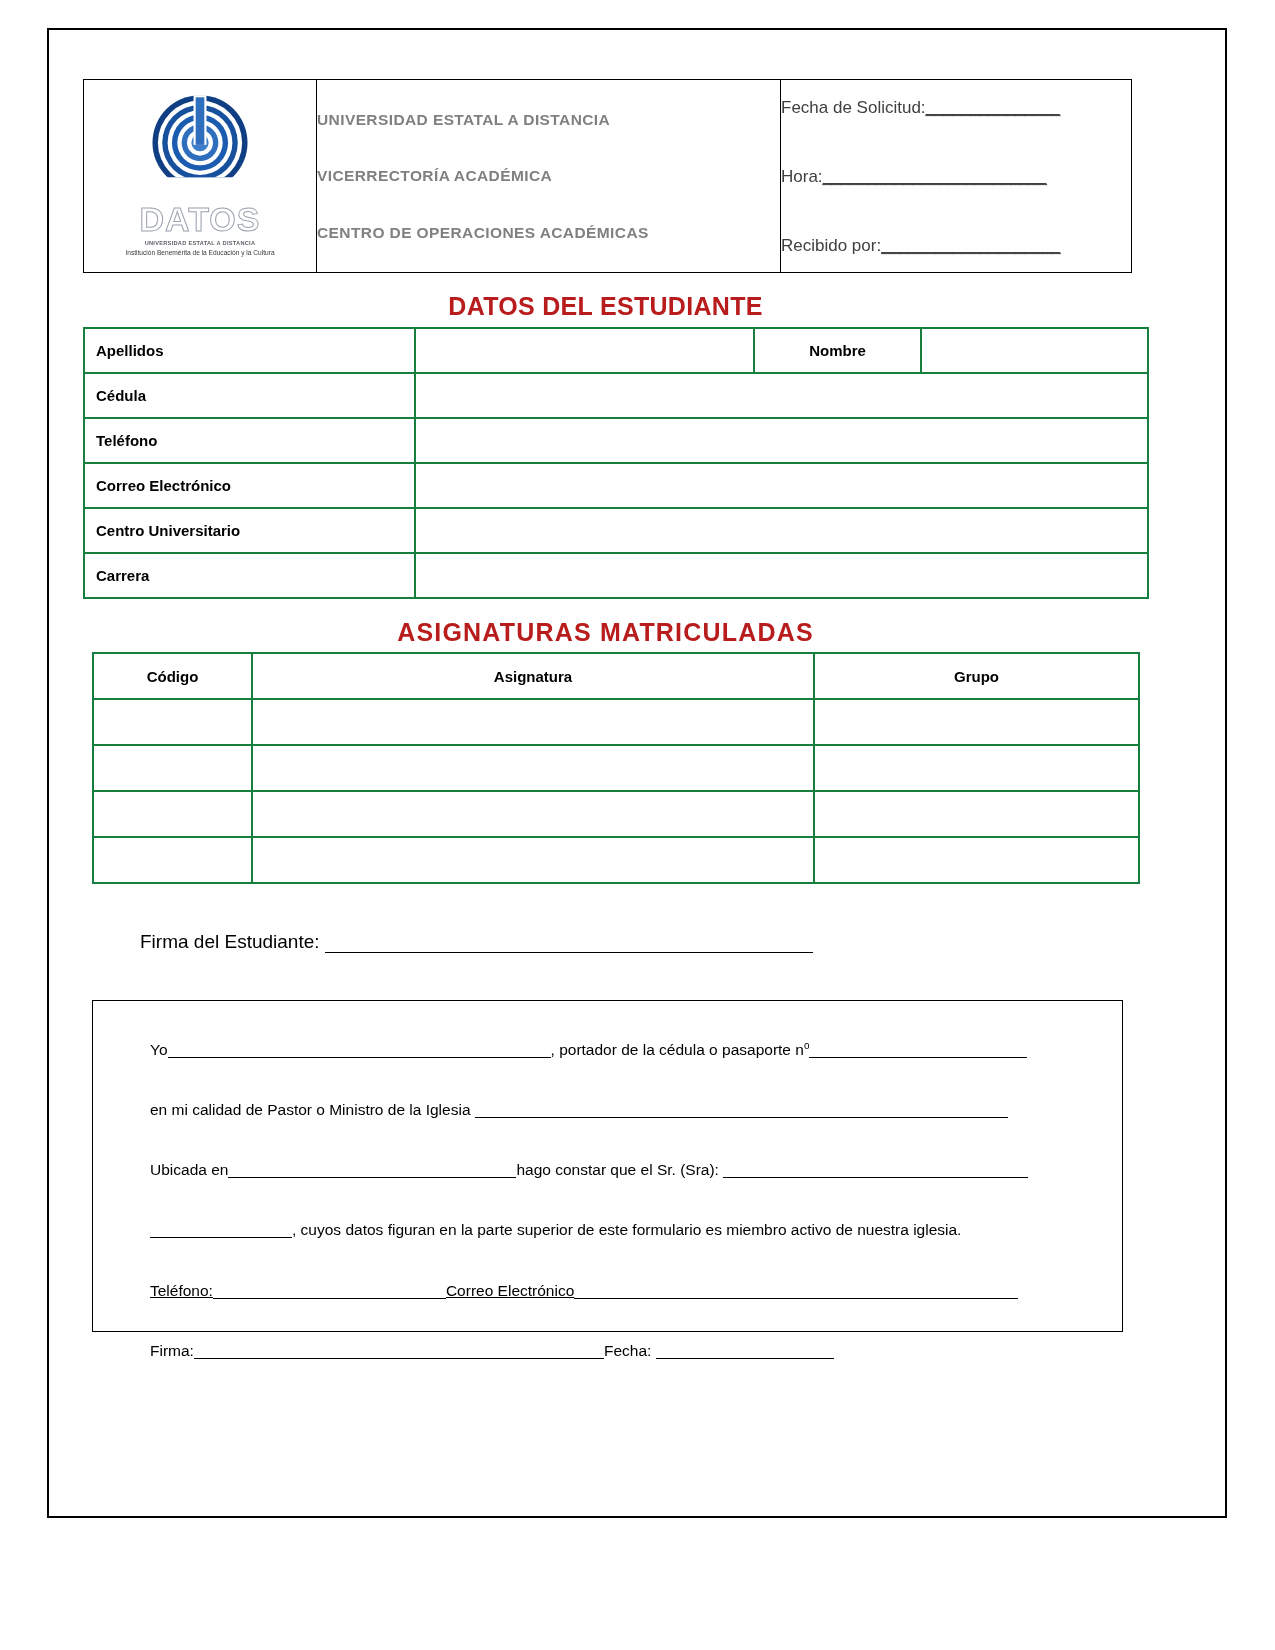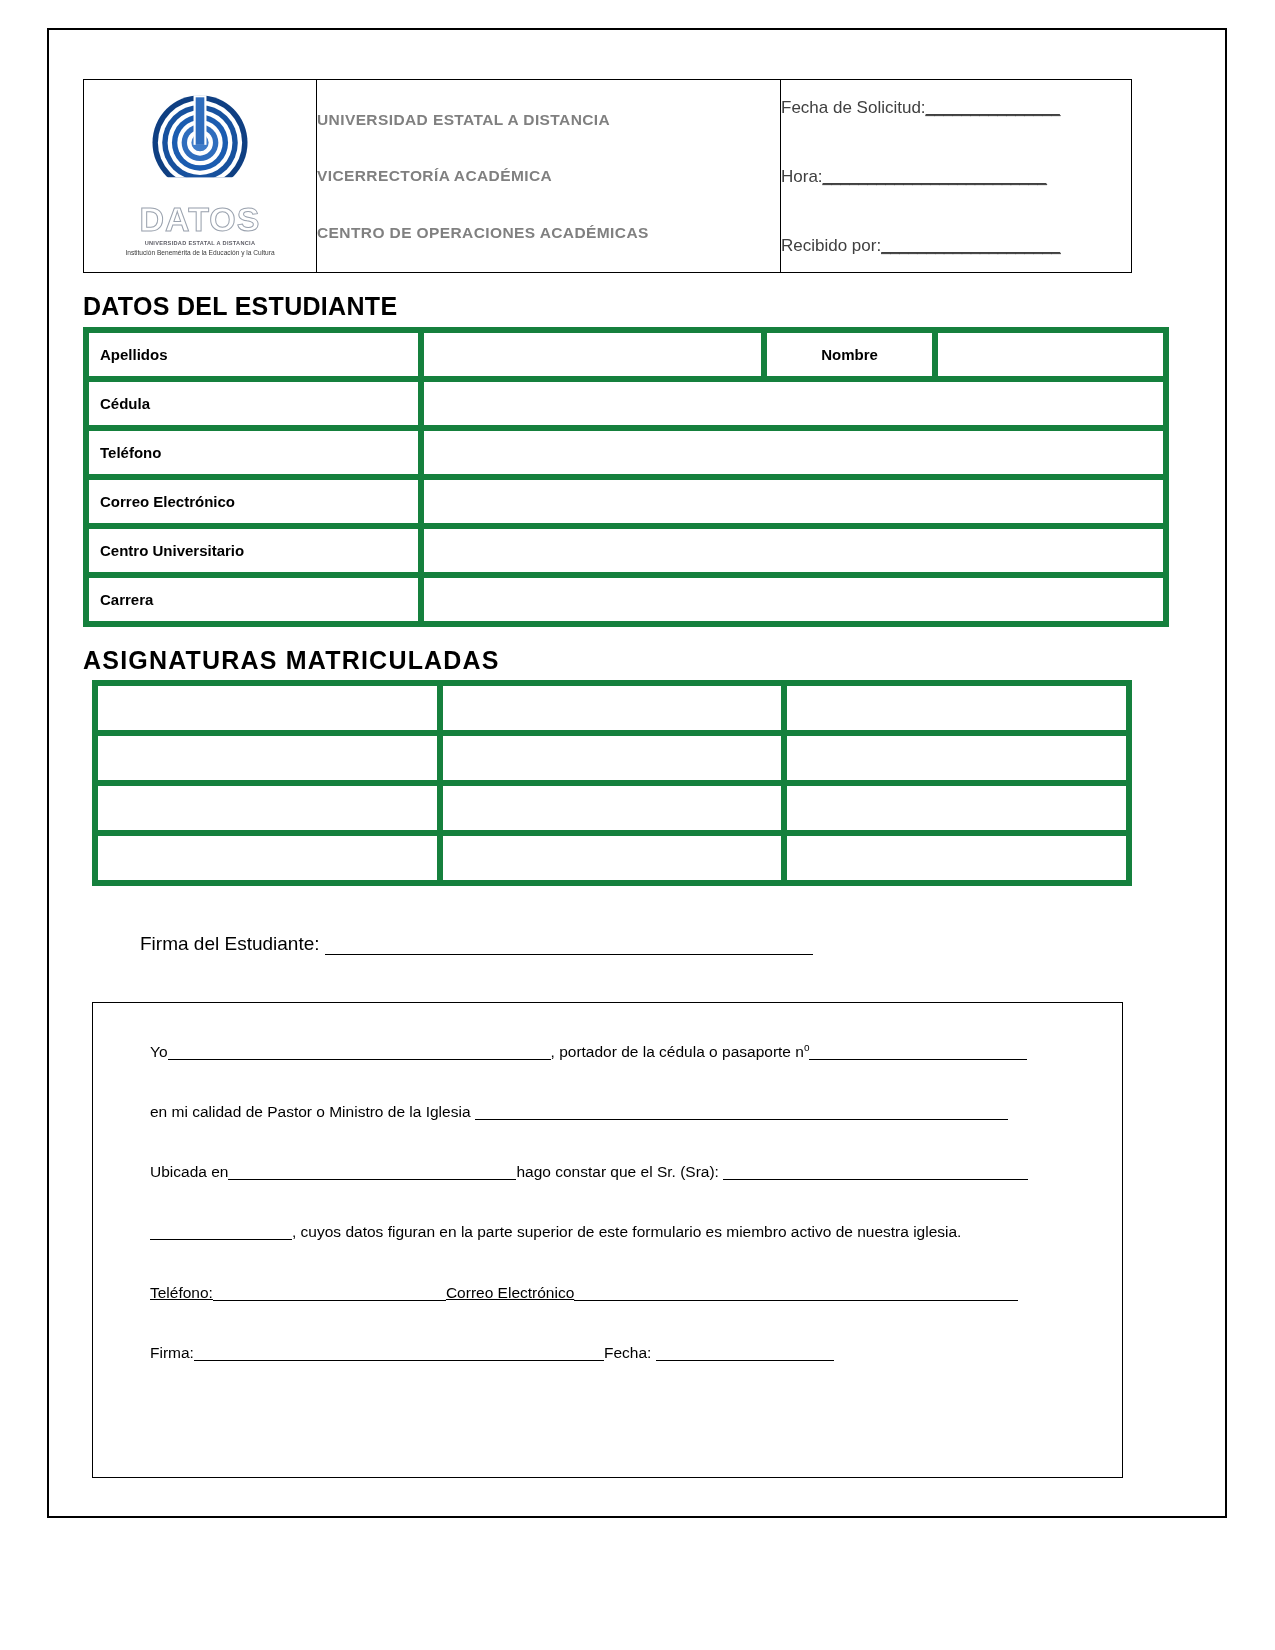--- a/index.html
+++ b/index.html
@@ -103,36 +103,37 @@
   
   .doc-title {
     text-align: center;
     font-size: 30px;
     font-weight: bold;
     color: #808080;
     margin: 18px 0 0 0;
     line-height: 1.2;
   }
   .section-title {
+    text-align: center;
     font-size: 25px;
-    color: #000000;
+    color: #b91c1c;
     margin: 20px 0 6px 0;
     line-height: 1.1;
     letter-spacing: 0.3px;
   }
   .section-title.spaced { letter-spacing: 1.2px; }
 
   
   .grid {
     width: 1045px;
     border-collapse: collapse;
     table-layout: fixed;
   }
   .grid td, .grid th {
-    border: 6px solid #15803d;
+    border: 2px solid #15803d;
     padding: 0 0 0 11px;
     height: 43px;
     font-size: 15px;
     font-weight: bold;
     text-align: left;
     vertical-align: middle;
   }
   .grid td.blank { padding: 0; }
 
   .student-grid td.lbl   { width: 318px; }
@@ -162,21 +163,21 @@
     display: inline-block;
     border-bottom: 1px solid #000;
     vertical-align: bottom;
     height: 15px;
   }
 
   
   .decl-box {
     margin: 47px 0 0 9px;
     width: 1031px;
-    height: 476px;
+    height: 332px;
     border: 1px solid #000;
     box-sizing: border-box;
     position: relative;
   }
   .decl-line {
     position: absolute;
     left: 57px;
     font-size: 15.5px;
     white-space: nowrap;
     line-height: 1;
@@ -286,20 +287,25 @@
       <td class="lbl">Carrera</td>
       <td class="blank" colspan="3"></td>
     </tr>
   </tbody>
     </table>
 
   <h2 class="section-title spaced">ASIGNATURAS MATRICULADAS</h2>
 
   <table class="grid courses-grid">
     <tbody>
+        <tr>
+      <th class="c-codigo">Código</th>
+      <th class="c-asig">Asignatura</th>
+      <th class="c-grupo">Grupo</th>
+    </tr>
     <tr>
       <td class="blank"></td>
       <td class="blank"></td>
       <td class="blank"></td>
     </tr>
     <tr>
       <td class="blank"></td>
       <td class="blank"></td>
       <td class="blank"></td>
     </tr>

